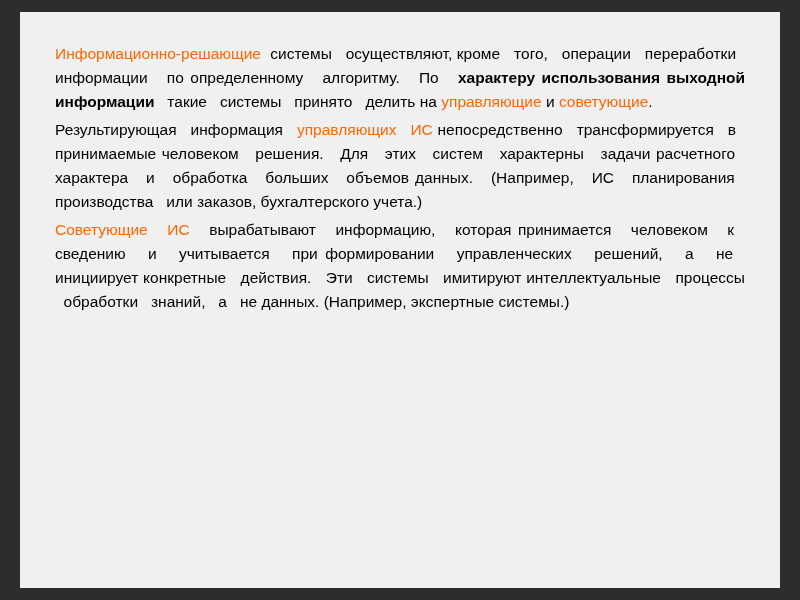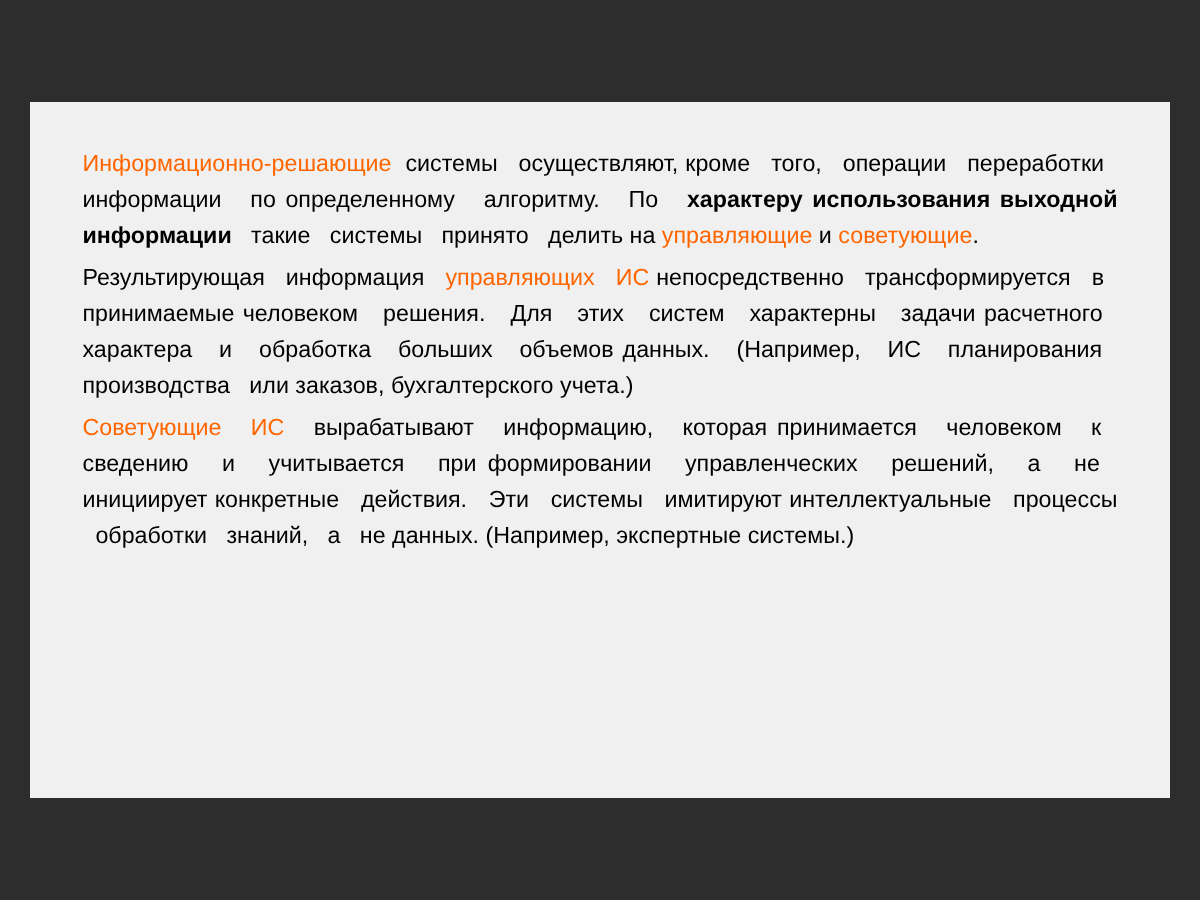--- a/index.html
+++ b/index.html
@@ -13,21 +13,21 @@
       height: 600px;
       background-color: #2d2d2d;
       display: flex;
       align-items: center;
       justify-content: center;
       font-family: Arial, sans-serif;
     }
 
     .slide {
       width: 760px;
-      height: 464px;
+      height: 576px;
       background-color: #f0f0f0;
       padding: 30px 35px;
       overflow: hidden;
     }
 
     .content {
       font-size: 15.5px;
       line-height: 1.55;
       color: #000000;
       text-align: justify;

